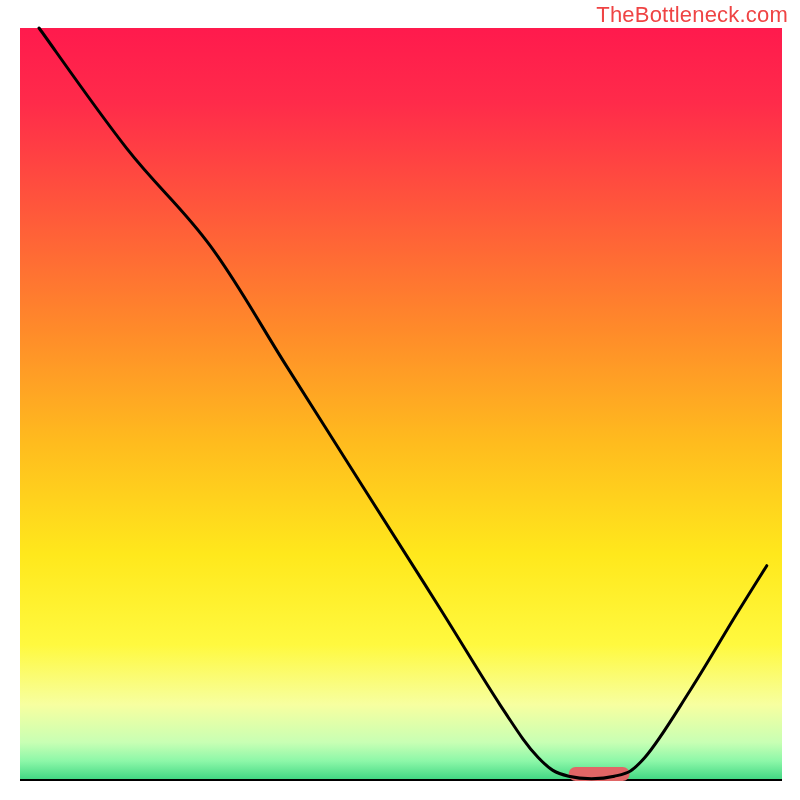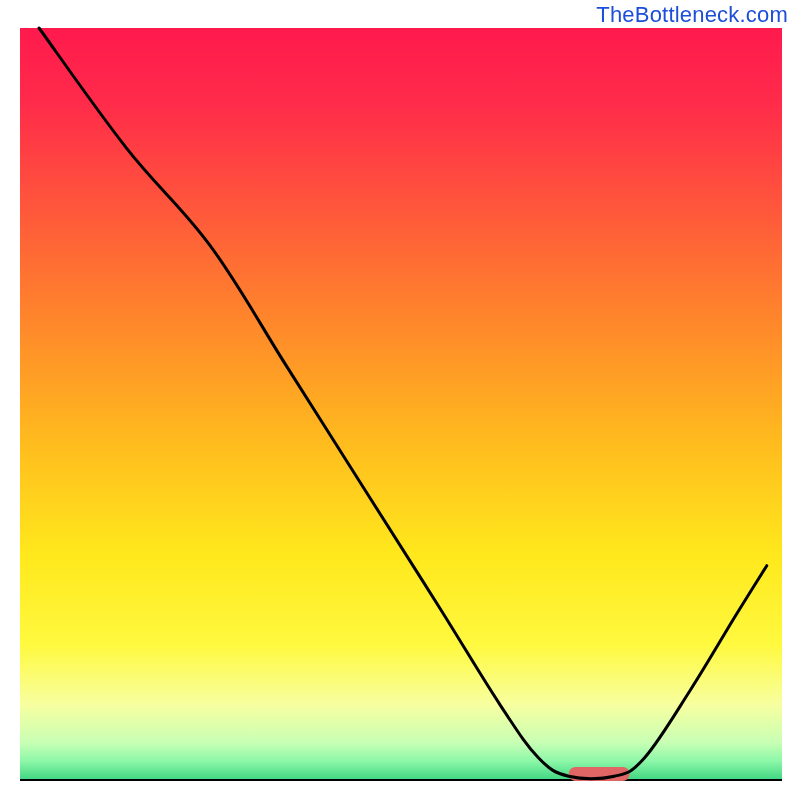--- a/index.html
+++ b/index.html
@@ -14,21 +14,21 @@
     position: relative;
     width: 800px;
     height: 800px;
   }
   .watermark {
     position: absolute;
     top: 2px;
     right: 12px;
     font-size: 22px;
     font-weight: 500;
-    color: #1d4ed8;
+    color: #ef4444;
     letter-spacing: 0.2px;
   }
   svg.plot {
     position: absolute;
     top: 0;
     left: 0;
   }
 </style>
 </head>
 <body>

